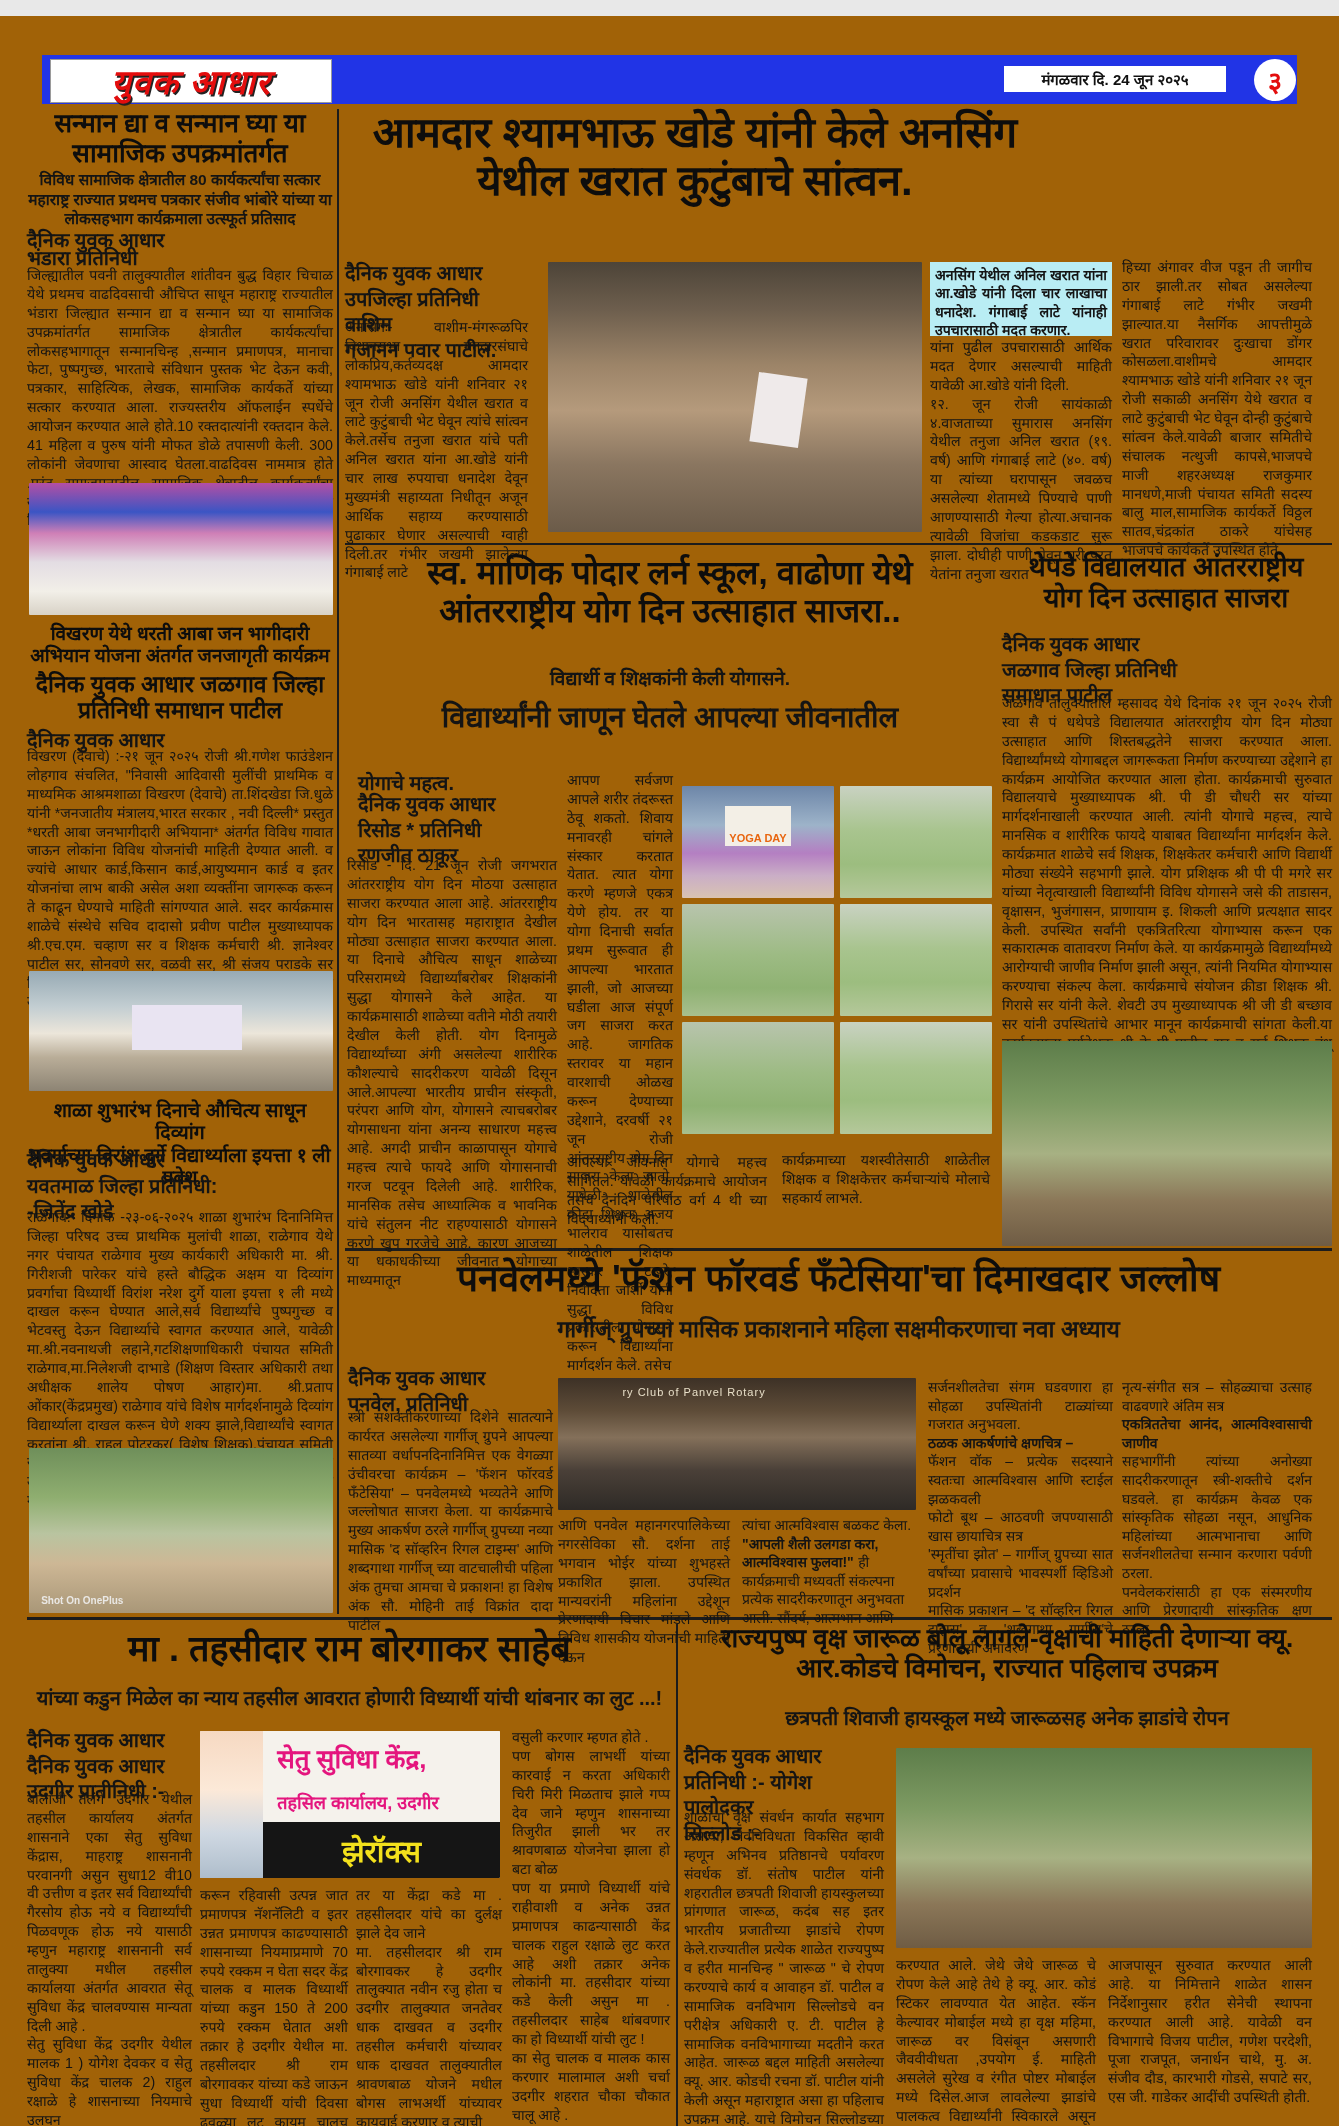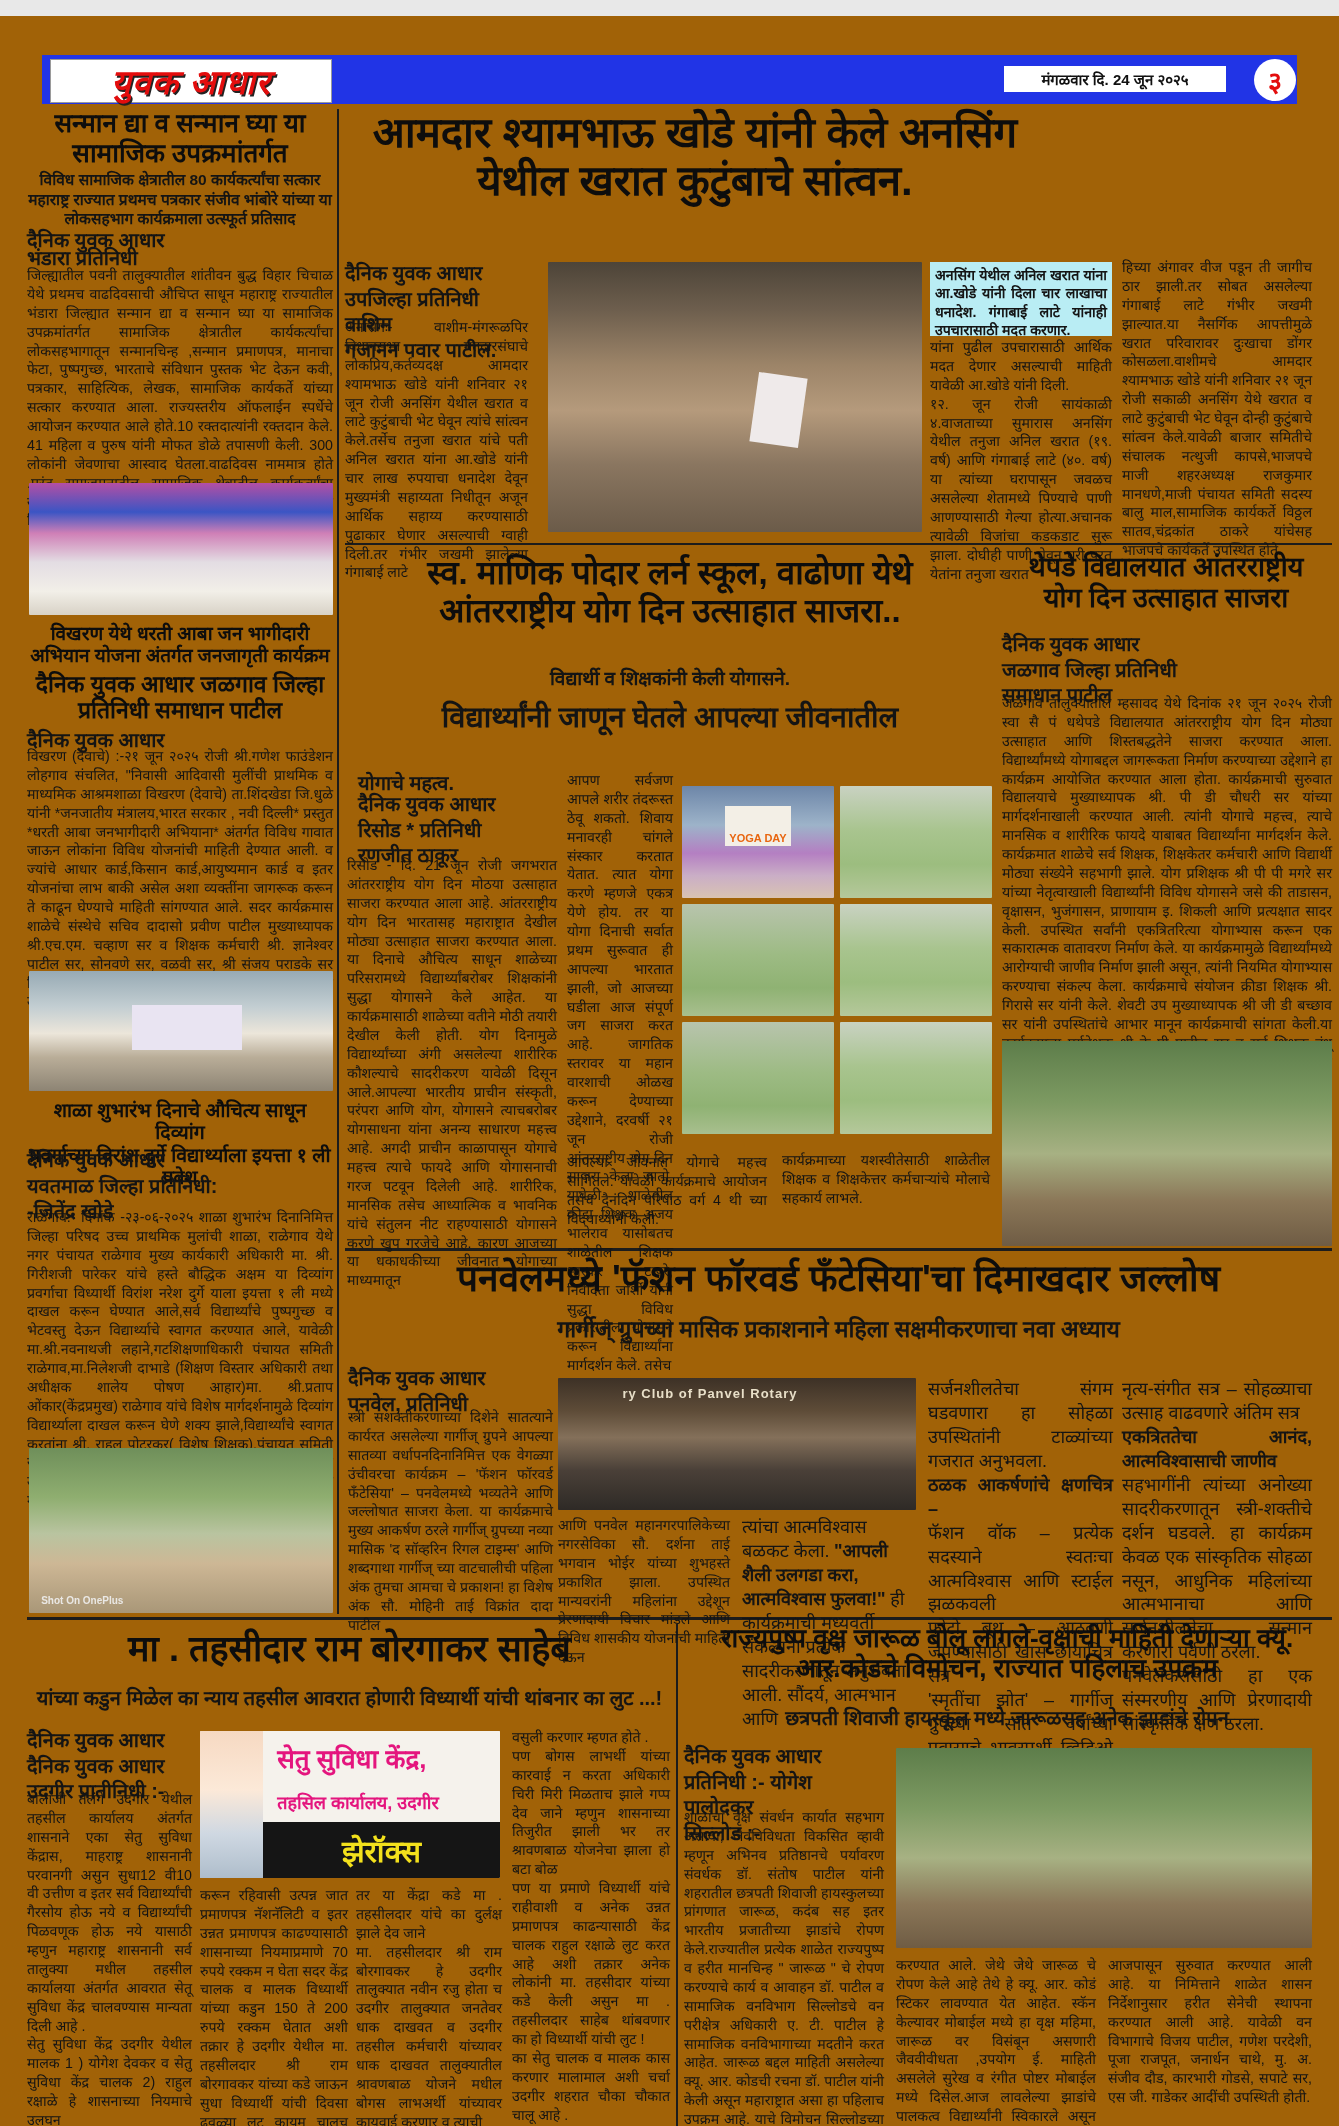--- a/index.html
+++ b/index.html
@@ -39,28 +39,28 @@
   .ph-yoga3 { background:linear-gradient(180deg,#b8c4ad 0%,#9dbb84 45%,#8fb273 75%,#a8bf8e 100%); }
   .ph-rotary { background:linear-gradient(180deg,#3d3126 0%,#5e4c38 25%,#84705a 45%,#4a4038 70%,#2e2a26 100%); }
   .ph-jarul { background:linear-gradient(180deg,#5d7d4a 0%,#7d9a62 30%,#a7b183 55%,#8b7758 78%,#6f5c44 100%); }
   .ph-girl { position:absolute; left:0; top:0; width:21%; height:100%;
              background:linear-gradient(180deg,#f6d9c2 0%,#fce9d8 40%,#cfd8e2 70%,#aebdcb 100%); }
   .setu-sign { position:absolute; left:21%; top:0; width:79%; height:100%; background:#f5f2ec; }
   .setu-l1 { position:absolute; left:6%; top:6%; width:90%; color:#e4157e; font-weight:bold; font-size:26px; }
   .setu-l2 { position:absolute; left:6%; top:40%; width:90%; color:#e4157e; font-weight:bold; font-size:18px; }
   .setu-l3 { position:absolute; left:0; top:62%; width:100%; height:38%; background:#151515; color:#f3e11c;
              font-weight:bold; font-size:30px; display:flex; align-items:center; justify-content:center; }
-  .wall-tx { position:absolute; left:18%; top:6%; color:#e8dfc8; font-size:13px; font-weight:bold; letter-spacing:1px; }
+  .wall-tx { position:absolute; left:18%; top:6%; color:#e8dfc8; font-size:11px; font-weight:normal; letter-spacing:1px; }
   .yoga-banner { position:absolute; left:28%; top:18%; width:44%; height:34%; background:#f3efe6;
                  display:flex; align-items:flex-end; justify-content:center; color:#e8650f;
                  font-weight:bold; font-size:11px; padding-bottom:2px; }
   .watermark { position:absolute; left:4%; bottom:4%; color:#f0f0f0; font-size:10px; opacity:.9;font-weight:bold; }
   .grid { display:grid; grid-template-columns:1fr 1fr; grid-auto-rows:112px; gap:6px; }
   .bold-inline { font-weight:bold; }
-  .qblock { font-size:18px; line-height:1.33; text-align:justify; white-space:pre-line; }
+  .qblock { font-size:14px; line-height:1.33; text-align:justify; white-space:pre-line; }
 </style>
 </head>
 <body>
 
 <div class="sheet">
 
   <div class="abs mast-bar" style="left:42px; top:39px; width:1255px; height:49px;">
     <div class="abs logo-box" style="left:8px; top:4px; width:280px; height:42px;">
       <span class="logo-tx">युवक आधार</span>
     </div>

